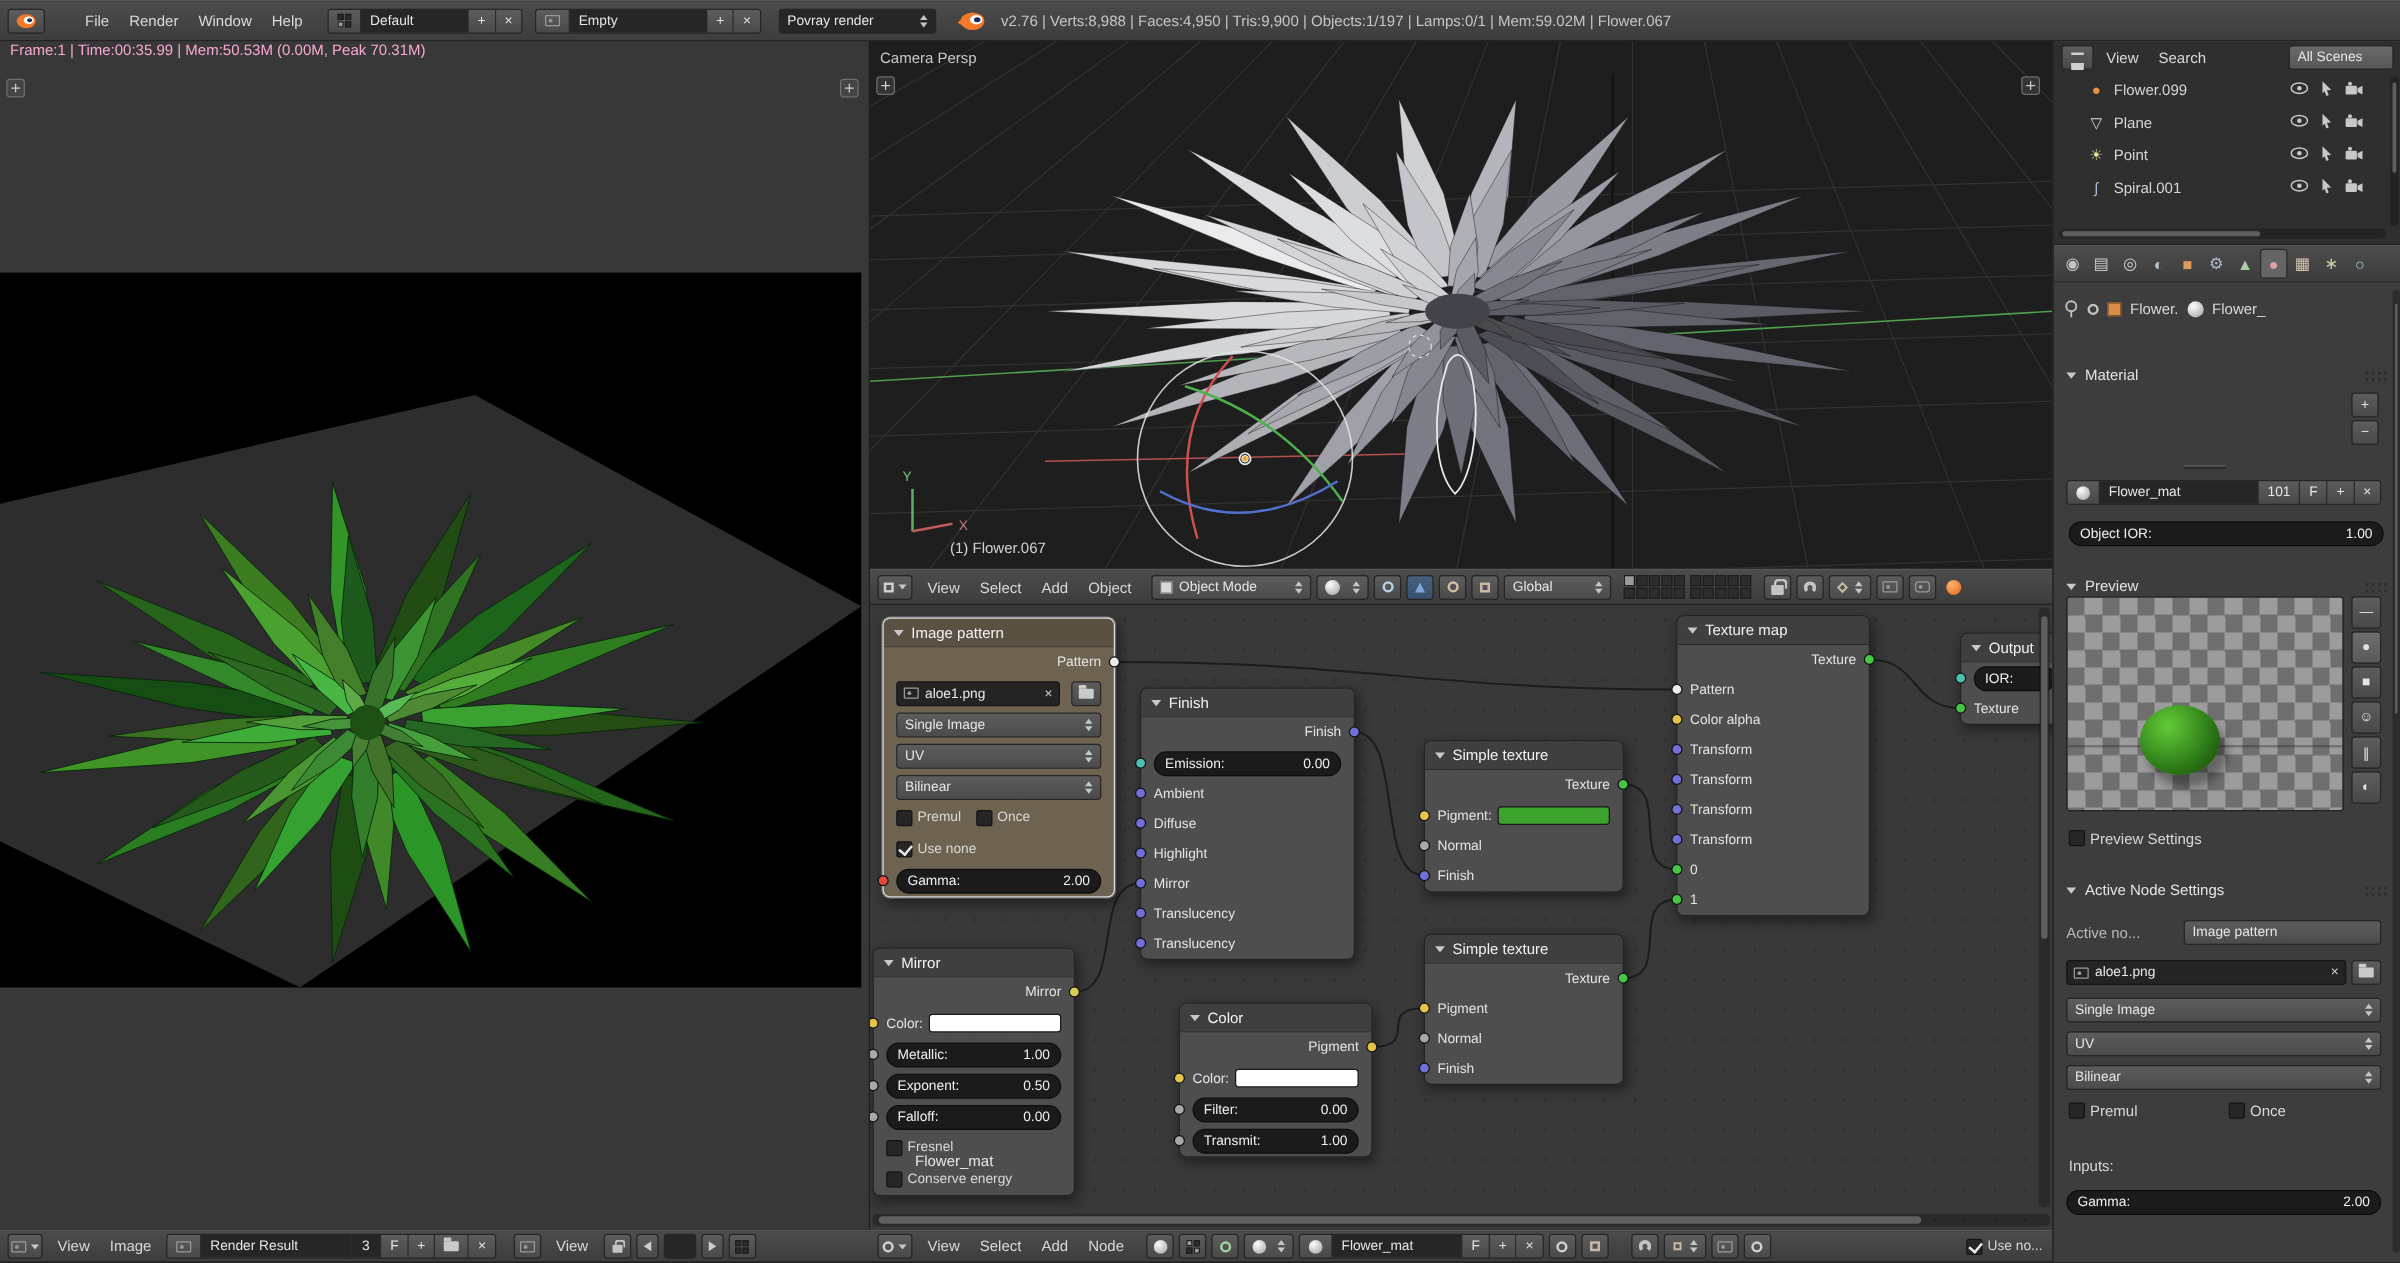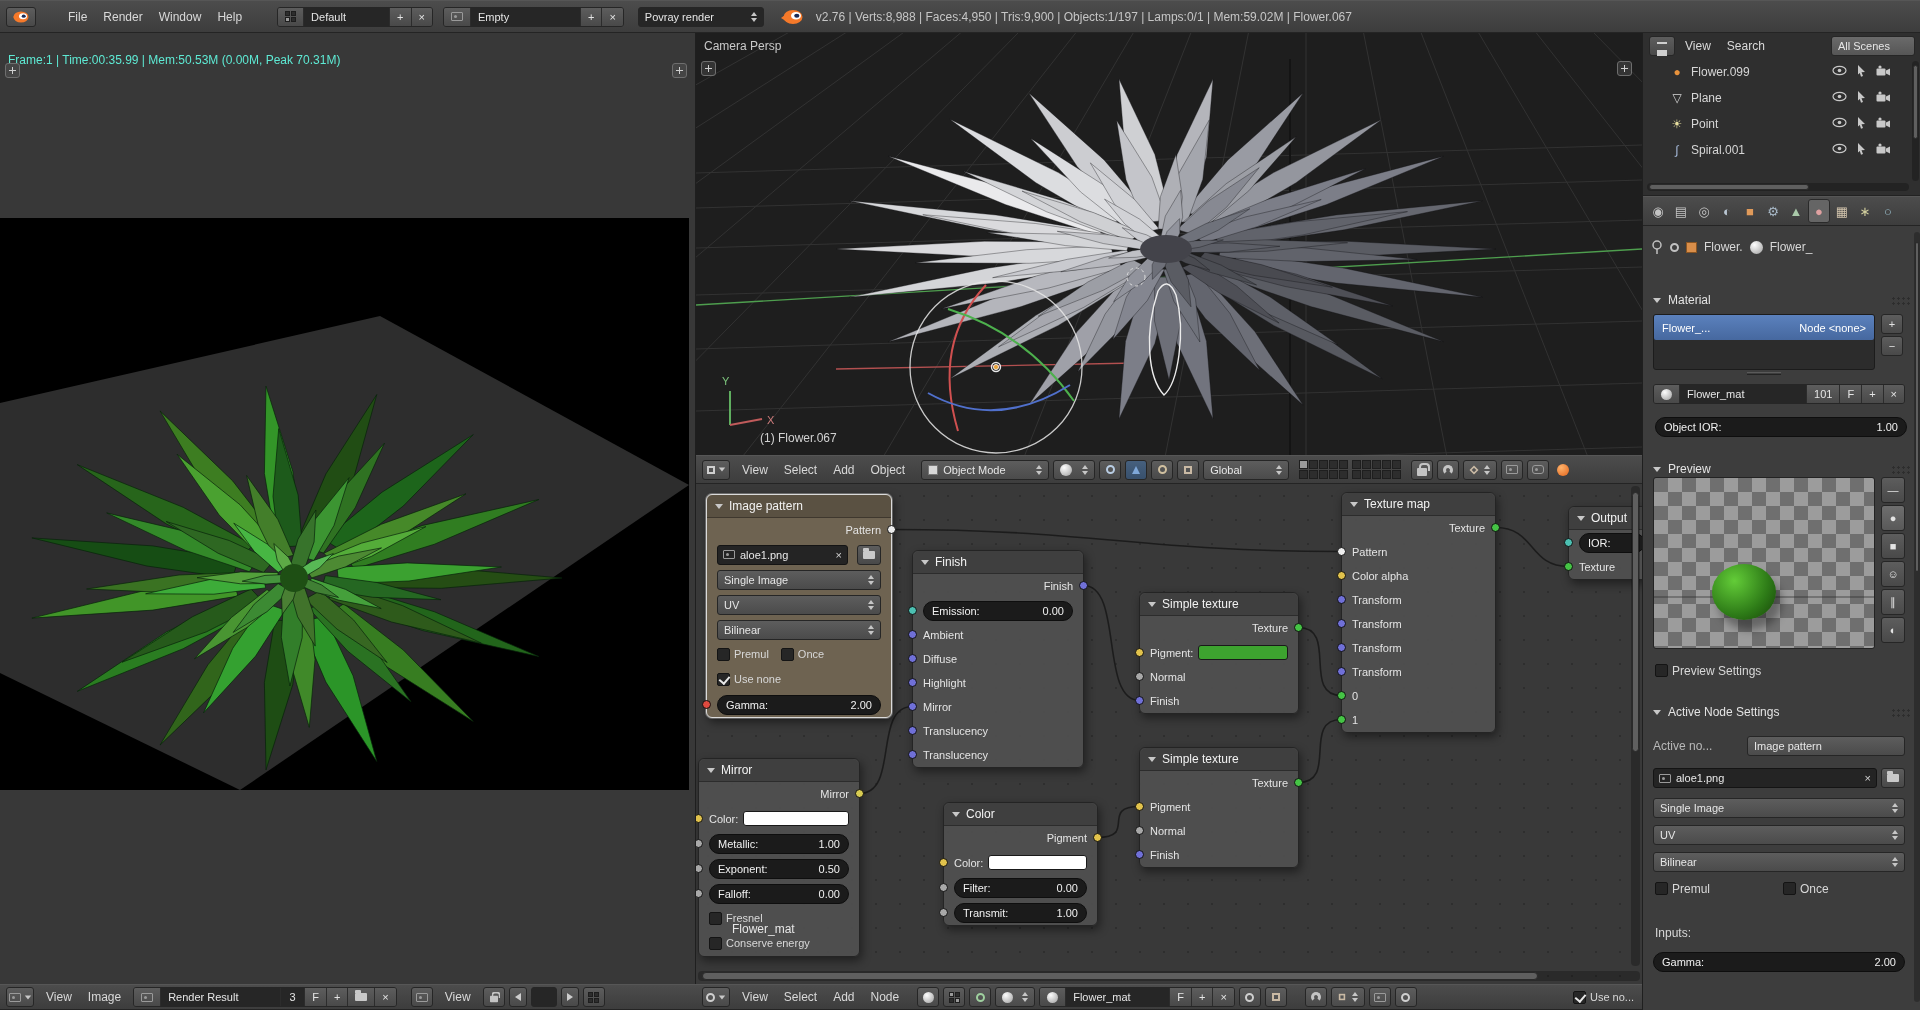--- a/index.html
+++ b/index.html
@@ -104,21 +104,21 @@
           <ellipse cx="11.7" cy="6.2" rx="2" ry="1.6" fill="#1a2b57"></ellipse>
           <path d="M1,7 L6,4 L6,10 Z" fill="#f5792a"></path>
       </svg>
     </span>
     <nav style="display:flex;margin-left:20px;">
         <span class="menu-item">File</span>
         <span class="menu-item">Render</span>
         <span class="menu-item">Window</span>
         <span class="menu-item">Help</span>
       </nav>
-    <div class="grp" style="margin-left:23px;">
+    <div class="grp" style="margin-left:8px;">
       <span class="seg">
           <span class="layers" style="grid-template-columns:repeat(2,5px);grid-auto-rows:5px;">
             <i></i>
             <i></i>
             <i class="on"></i>
             <i></i>
           </span>
         </span>
       <span class="seg dark" style="width:86px;">Default</span>
       <span class="seg">+</span>
@@ -197,21 +197,21 @@
           <polygon points="305.2,535.2 338.6,523.1 381.5,514.9 345.7,533.8 311.7,544.9" fill="hsl(102,46%,37%)" stroke="#07230a" stroke-width="0.7"></polygon>
           <polygon points="311.7,545.2 345.6,556.4 381.2,575.5 338.4,567.1 305.1,554.9" fill="hsl(114,46%,43%)" stroke="#07230a" stroke-width="0.7"></polygon>
           <polygon points="298.0,550.1 293.4,566.0 282.2,581.5 281.6,564.1 287.3,548.3" fill="hsl(102,42%,35%)" stroke="#07230a" stroke-width="0.7"></polygon>
           <polygon points="288.5,549.3 266.0,551.1 242.2,548.2 265.0,542.4 287.6,541.4" fill="hsl(114,42%,41%)" stroke="#07230a" stroke-width="0.7"></polygon>
           <polygon points="286.6,542.6 277.3,527.7 273.8,510.5 288.5,524.3 296.7,539.5" fill="hsl(106,42%,47%)" stroke="#07230a" stroke-width="0.7"></polygon>
           <polygon points="294.9,539.2 311.7,528.2 333.3,520.5 319.6,534.8 302.1,545.2" fill="hsl(118,42%,53%)" stroke="#07230a" stroke-width="0.7"></polygon>
           <polygon points="302.0,543.8 321.6,551.9 338.5,564.4 315.4,559.4 296.3,550.6" fill="hsl(110,42%,35%)" stroke="#07230a" stroke-width="0.7"></polygon>
         </g>
         <circle cx="294" cy="545" r="14" fill="#1e4f14"></circle>
       </svg>
-    <span style="position:absolute;left:8px;top:20px;color:#5eead4;">Frame:1 | Time:00:35.99 | Mem:50.53M (0.00M, Peak 70.31M)</span>
+    <span style="position:absolute;left:8px;top:0;color:#f9a8d4;">Frame:1 | Time:00:35.99 | Mem:50.53M (0.00M, Peak 70.31M)</span>
     <span class="plus-box" style="left:5px;top:30px;"></span>
     <span class="plus-box" style="right:8px;top:30px;"></span>
   </div>
 
   <div class="region hdr" id="image-header" style="left:0;top:984px;width:696px;height:26px;">
     <span class="ibtn" style="width:28px;gap:3px;">
         <span class="pic-ico"></span>
         <span class="caret" style="transform:scale(.8);"></span>
       </span>
     <nav style="display:flex;">
@@ -974,27 +974,20 @@
         <span class="ball"></span>
         <span>Flower_</span>
       </div>
 
       <div class="phead" style="position:absolute;left:8px;top:64px;width:262px;">
         <span class="caret"></span>
           <span>Material</span>
           <span class="grip-dots"></span>
       </div>
 
-      <div class="slot-box" style="position:absolute;left:10px;top:88px;width:222px;height:56px;">
-        <div class="slot-row sel">
-          <span>Flower_...</span>
-          <span style="margin-left:auto;">Node &lt;none&gt;</span>
-        </div>
-        <div class="slot-row"></div>
-      </div>
       <div style="position:absolute;left:238px;top:88px;display:flex;flex-direction:column;gap:2px;">
         <span class="ibtn">+</span>
         <span class="ibtn">−</span>
       </div>
       <div style="position:absolute;left:104px;top:146px;width:34px;height:3px;border-top:1px solid #5a5a5a;border-bottom:1px solid #232323;"></div>
 
       <div class="grp" style="position:absolute;left:10px;top:158px;width:252px;">
         <span class="seg">
             <span class="ball" style="width:11px;height:11px;"></span>
           </span>

